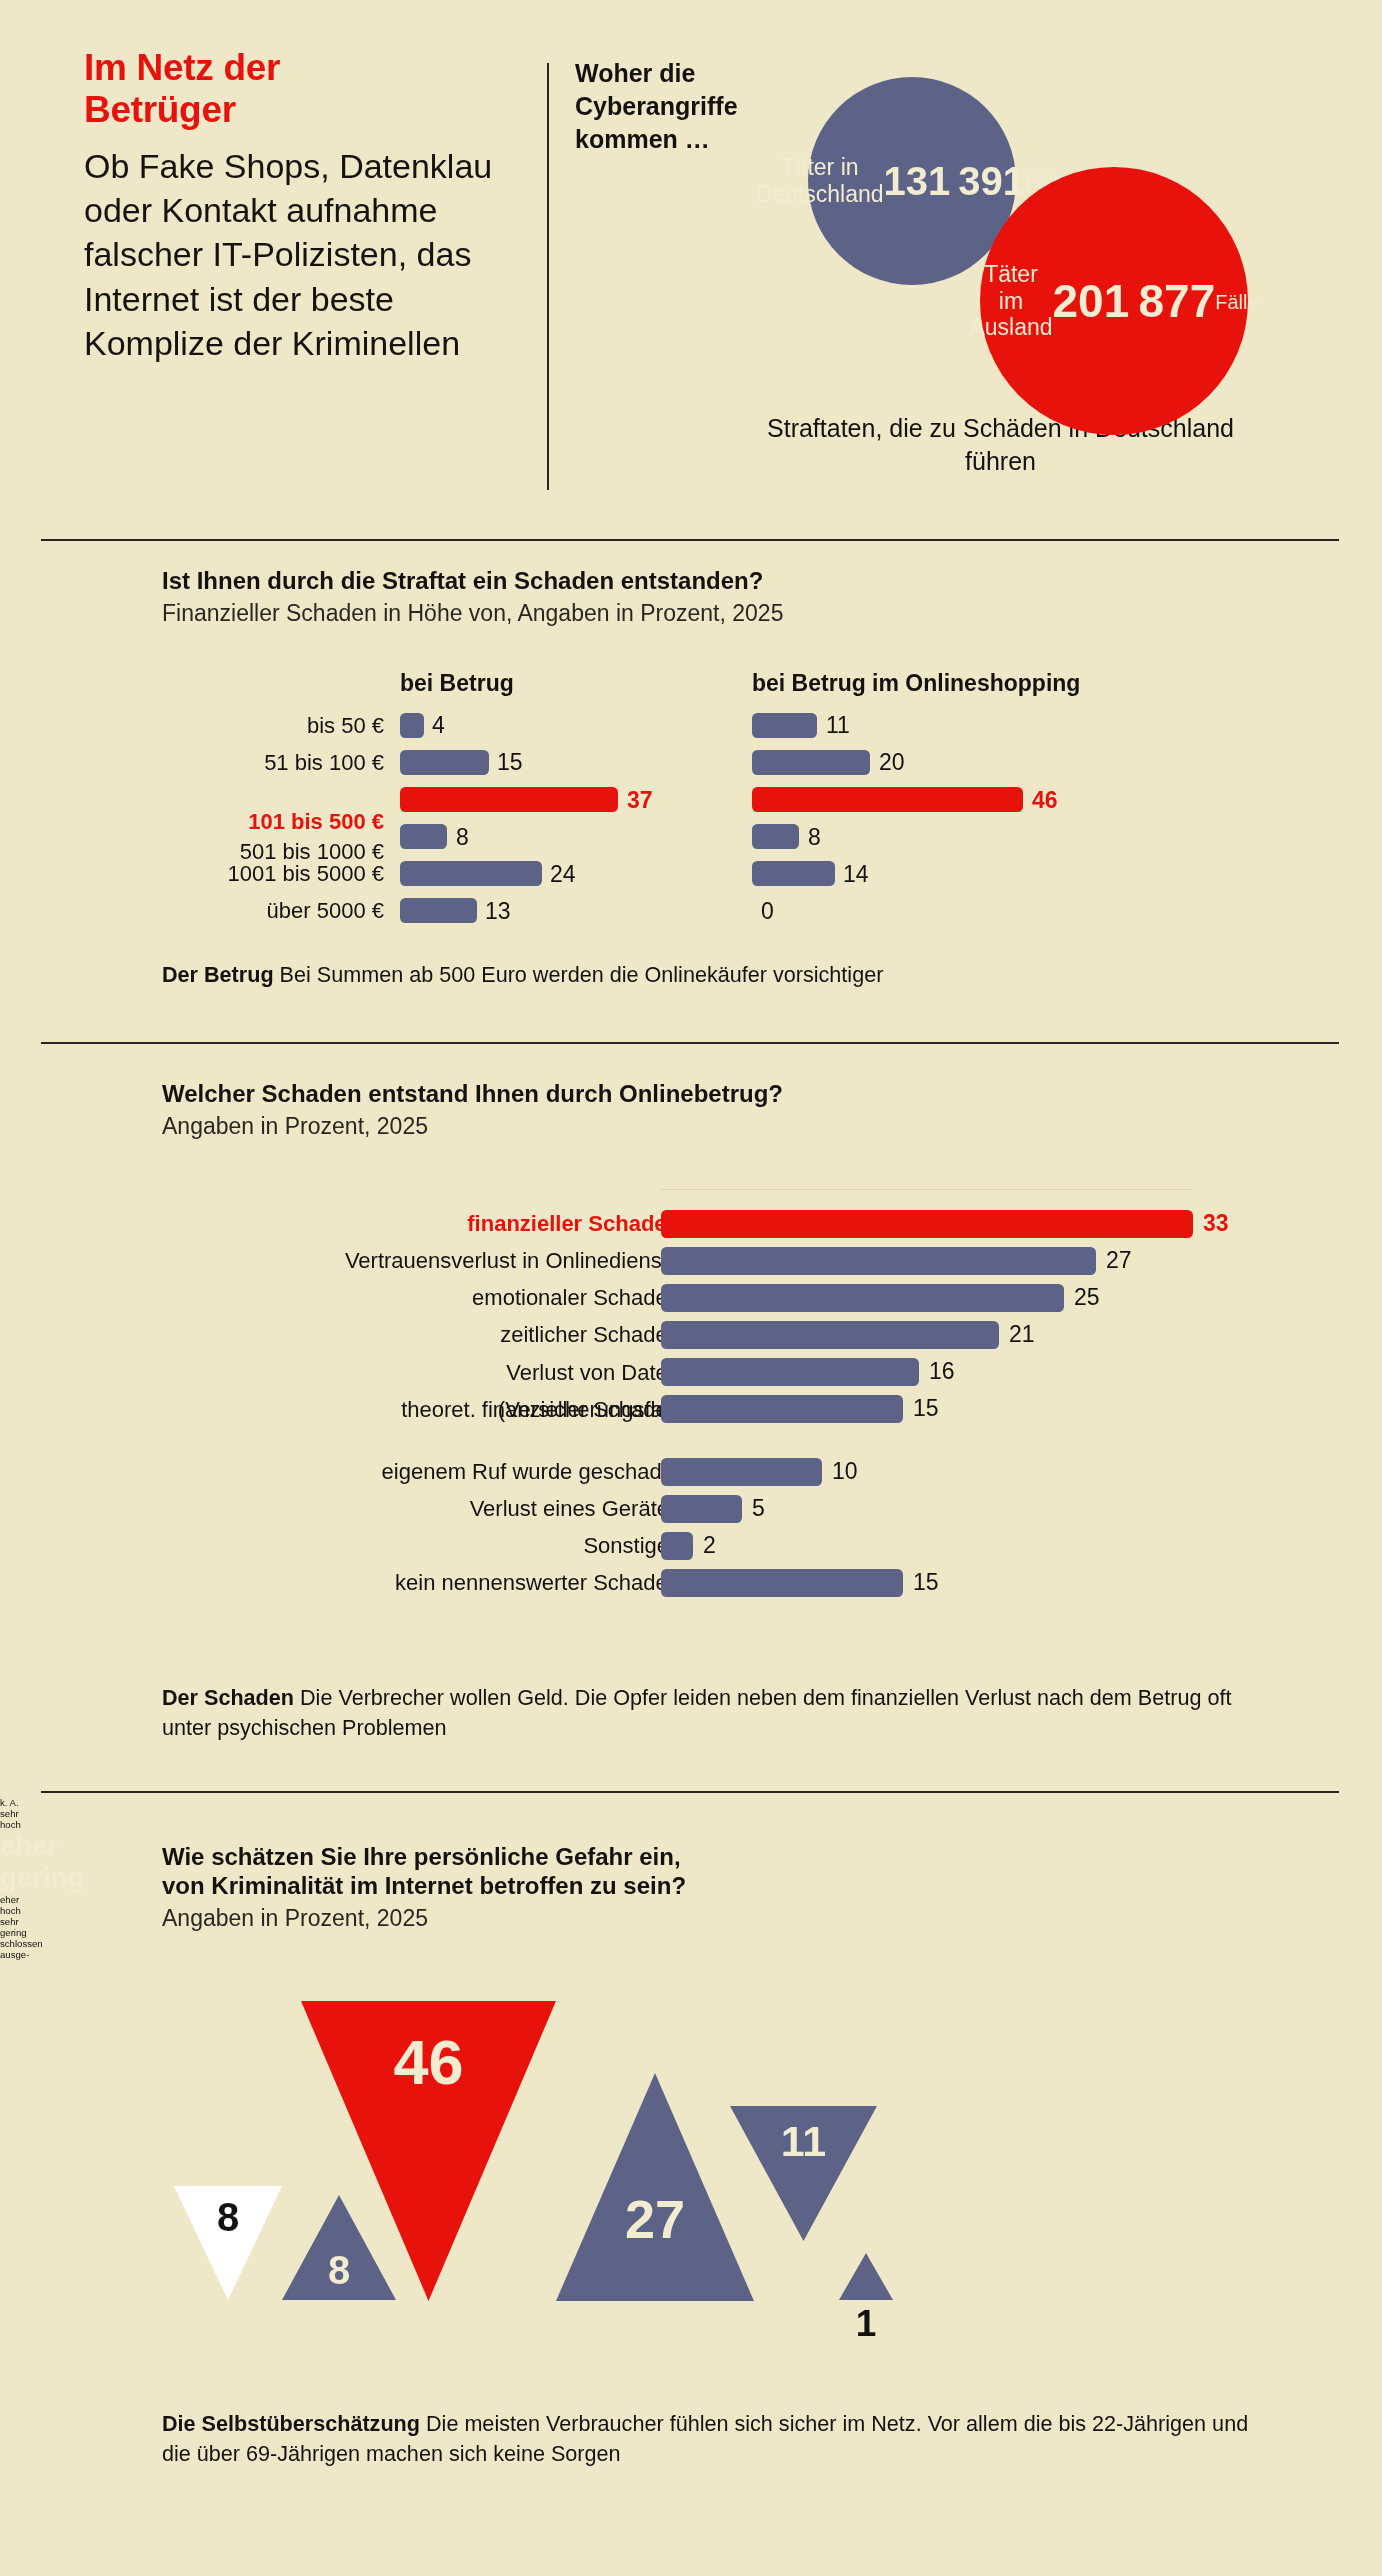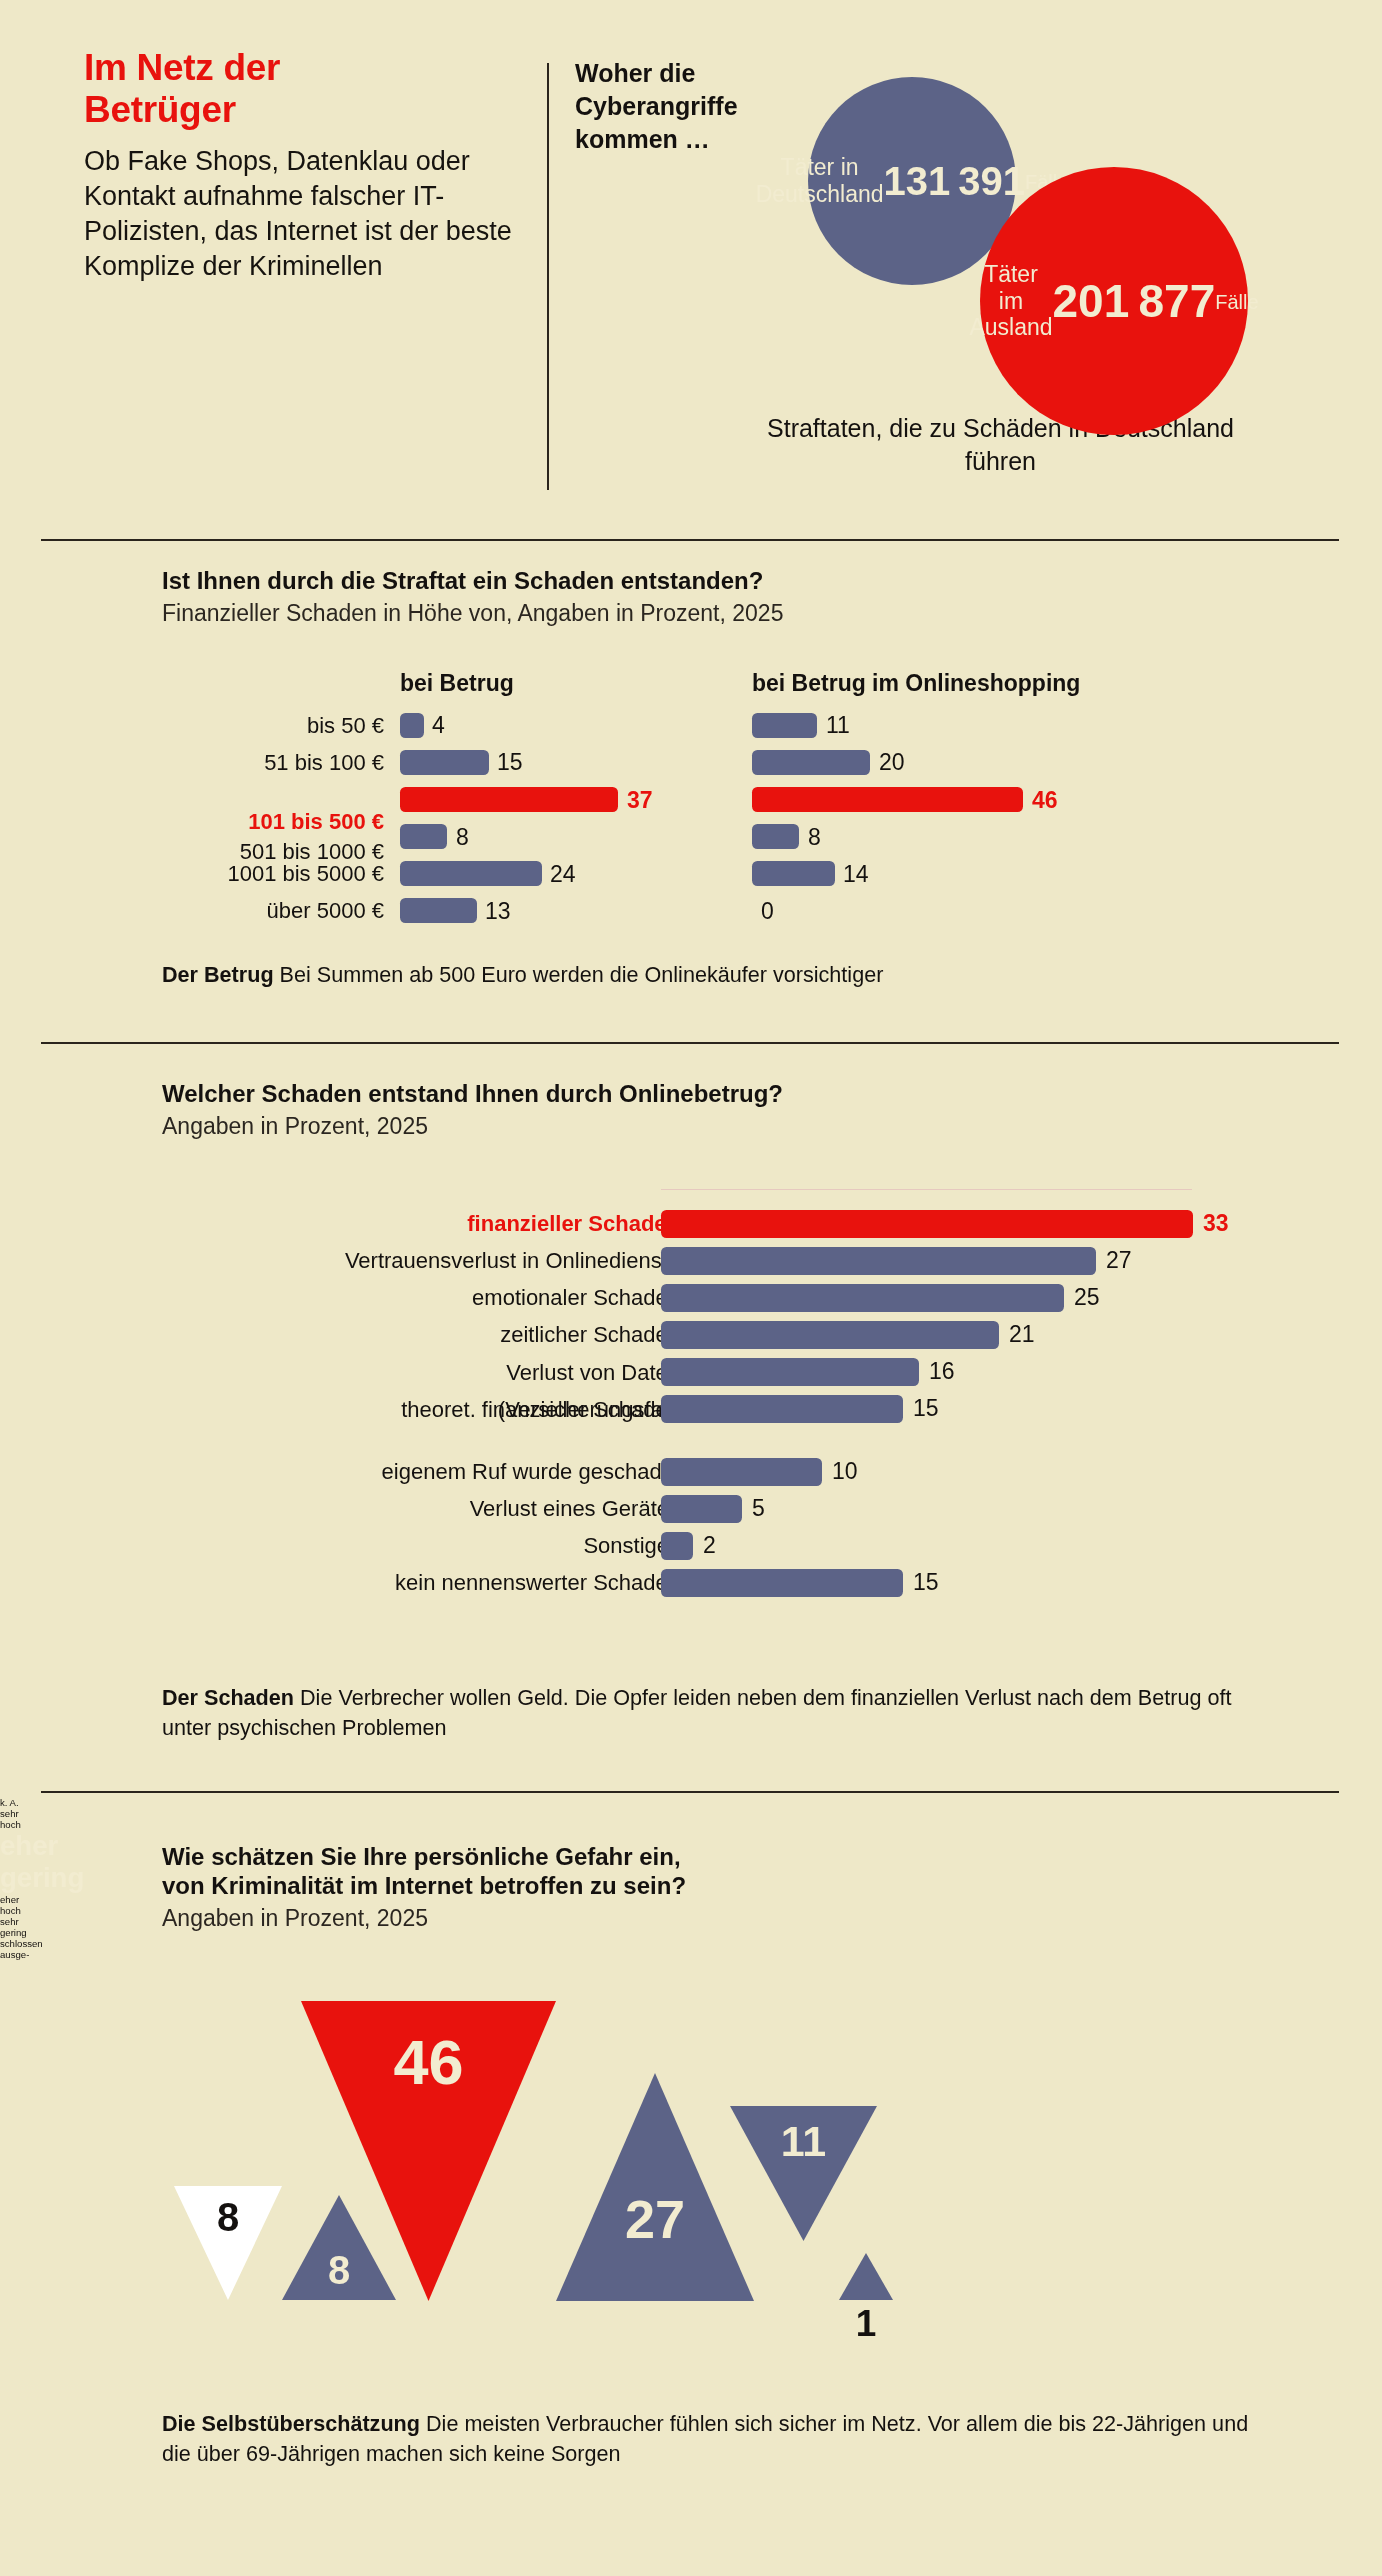--- a/index.html
+++ b/index.html
@@ -15,21 +15,21 @@
 
   
   .hero{position:absolute;left:0;top:0;width:1382px;height:515px;}
   .hero-title{
     position:absolute;left:84px;top:47px;width:419px;
     font-size:37px;line-height:1.13;font-weight:bold;color:#e8120d;
     letter-spacing:-0.3px;
   }
   .hero-lede{
     position:absolute;left:84px;top:144px;width:443px;
-    font-size:27px;line-height:1.30;font-weight:400;color:#16130f;
+    font-size:34px;line-height:1.30;font-weight:400;color:#16130f;
   }
   .vdivider{
     position:absolute;left:547px;top:63px;width:1.8px;height:427px;
     background:#2a241c;
   }
   .woher{
     position:absolute;left:575px;top:57px;width:216px;
     font-size:25px;line-height:1.32;font-weight:bold;color:#14110f;
   }
   .circle{

